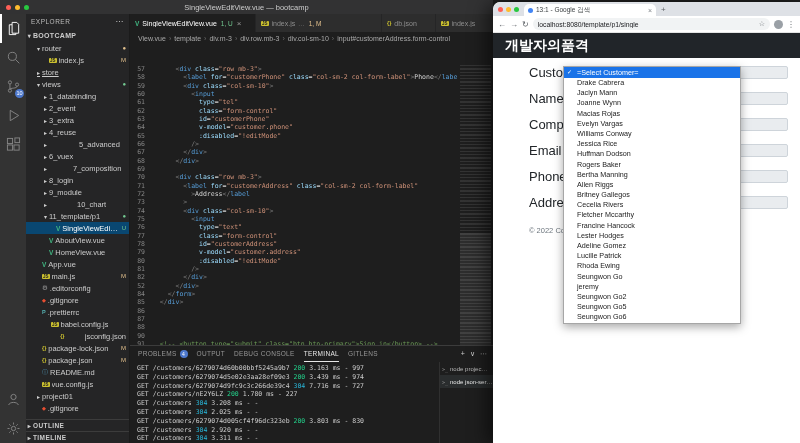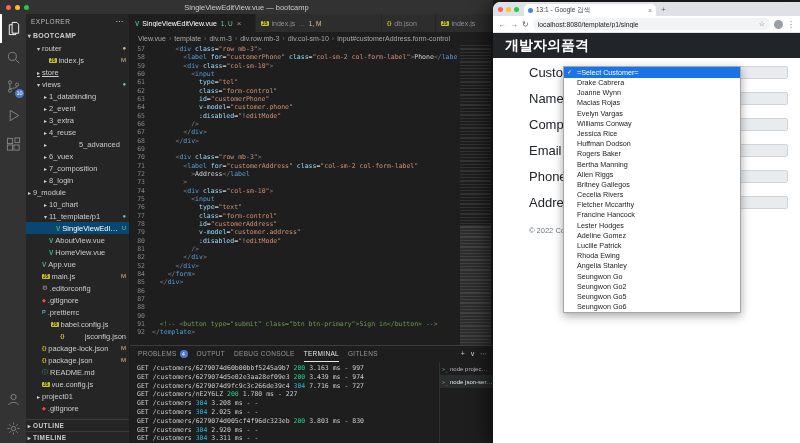--- a/index.html
+++ b/index.html
@@ -47,21 +47,21 @@
   .tab.active{background:#1e1e1e;color:#ffffff;}
   .tab .fi{margin-right:3px;}
   .tab-label{white-space:nowrap;overflow:hidden;text-overflow:ellipsis;max-width:80px;}
   .tab-hint{color:#6e6e6e;font-style:italic;margin-left:3px;font-size:6.5px;}
   .tab-badge{margin-left:4px;font-size:6.5px;}
   .tab-close{margin-left:4px;color:#9a9a9a;font-size:8px;}
   .tab:nth-child(1){width:126px;}.tab:nth-child(2){width:126px;}.tab:nth-child(3){width:54px;}.tab:nth-child(4){width:70px;}
   .breadcrumb{height:13px;display:flex;align-items:center;padding-left:8px;font-size:7px;color:#a9a9a9;white-space:nowrap;overflow:hidden;flex:none;}
   .crumb{flex:none;}
   .crumb-sep{margin:0 3px;color:#6a6a6a;flex:none;}
-  .code-wrap{flex:1;position:relative;min-height:0;overflow:hidden;}
+  .code-wrap{flex:1;position:relative;min-height:0;overflow:hidden;margin-top:20px;}
   .code-lines{position:absolute;left:0;top:0;right:36px;bottom:0;overflow:hidden;}
   .code-line{height:8.33px;display:flex;font-family:"DejaVu Sans Mono",monospace;font-size:6.5px;line-height:8.33px;white-space:pre;}
   .ln{width:22px;flex:none;text-align:right;padding-right:7px;color:#858585;}
   .ctext{color:#d4d4d4;}
   .c-tag{color:#569cd6;}
   .c-attr{color:#9cdcfe;}
   .c-str{color:#ce9178;}
   .c-pun{color:#808080;}
   .c-com{color:#6a9955;}
   .minimap{position:absolute;right:2px;top:0;bottom:0;width:31px;background:repeating-linear-gradient(180deg,rgba(190,190,190,.13) 0 1.3px,transparent 1.3px 3.3px);}
@@ -222,33 +222,33 @@
               <span class="tlabel">4_reuse</span>
             </div>
             <div class="tree-row" style="padding-left: 16px; gap: 30px;">
               <span class="twisty">▸</span>
               <span class="tlabel">5_advanced</span>
             </div>
             <div class="tree-row" style="padding-left: 16px;">
               <span class="twisty">▸</span>
               <span class="tlabel">6_vuex</span>
             </div>
-            <div class="tree-row" style="padding-left: 16px;">
+            <div class="tree-row" style="padding-left: 16px; gap: 24px;">
               <span class="twisty">▸</span>
               <span class="tlabel">7_composition</span>
             </div>
             <div class="tree-row" style="padding-left: 16px;">
               <span class="twisty">▸</span>
               <span class="tlabel">8_login</span>
             </div>
-            <div class="tree-row" style="">
+            <div class="tree-row" style="padding-left: 16px;">
               <span class="twisty">▸</span>
               <span class="tlabel">9_module</span>
             </div>
-            <div class="tree-row" style="padding-left: 16px;">
+            <div class="tree-row" style="padding-left: 16px; gap: 28px;">
               <span class="twisty">▸</span>
               <span class="tlabel">10_chart</span>
             </div>
             <div class="tree-row" style="padding-left: 16px;">
               <span class="twisty">▾</span>
               <span class="tlabel">11_template/p1</span>
               <span class="tmarker" style="color: rgb(115, 201, 145);">●</span>
             </div>
             <div class="tree-row sel" style="padding-left: 23px;">
               <span class="twisty"></span>
@@ -515,39 +515,40 @@
         <div class="f-input" style="top: 60px;"></div>
         <div class="f-label" style="top: 86px;">Email</div>
         <div class="f-input" style="top: 86px;"></div>
         <div class="f-label" style="top: 112px;">Phone</div>
         <div class="f-input" style="top: 112px;"></div>
         <div class="f-label" style="top: 138px;">Address</div>
         <div class="f-input" style="top: 138px;"></div>
         <div class="dropdown">
           <div class="dd-item dd-sel" style="background: rgb(26, 115, 232);"><span class="dd-check">✓</span><span>=Select Customer=</span></div>
           <div class="dd-item">Drake Cabrera</div>
+          <div class="dd-item">Jaclyn Mann</div>
           <div class="dd-item">Joanne Wynn</div>
           <div class="dd-item">Macias Rojas</div>
           <div class="dd-item">Evelyn Vargas</div>
           <div class="dd-item">Williams Conway</div>
           <div class="dd-item">Jessica Rice</div>
           <div class="dd-item">Huffman Dodson</div>
           <div class="dd-item">Rogers Baker</div>
           <div class="dd-item">Bertha Manning</div>
           <div class="dd-item">Allen Riggs</div>
           <div class="dd-item">Britney Gallegos</div>
           <div class="dd-item">Cecelia Rivers</div>
           <div class="dd-item">Fletcher Mccarthy</div>
           <div class="dd-item">Francine Hancock</div>
           <div class="dd-item">Lester Hodges</div>
           <div class="dd-item">Adeline Gomez</div>
           <div class="dd-item">Lucille Patrick</div>
           <div class="dd-item">Rhoda Ewing</div>
-          <div class="dd-item">Angelia Stanley</div>
           <div class="dd-item">Seungwon Go</div>
+          <div class="dd-item">jeremy</div>
           <div class="dd-item">Seungwon Go2</div>
           <div class="dd-item">Seungwon Go5</div>
           <div class="dd-item">Seungwon Go6</div>
         </div>
       </div>
   </div>
 
 </div>
 
 </body></html>

